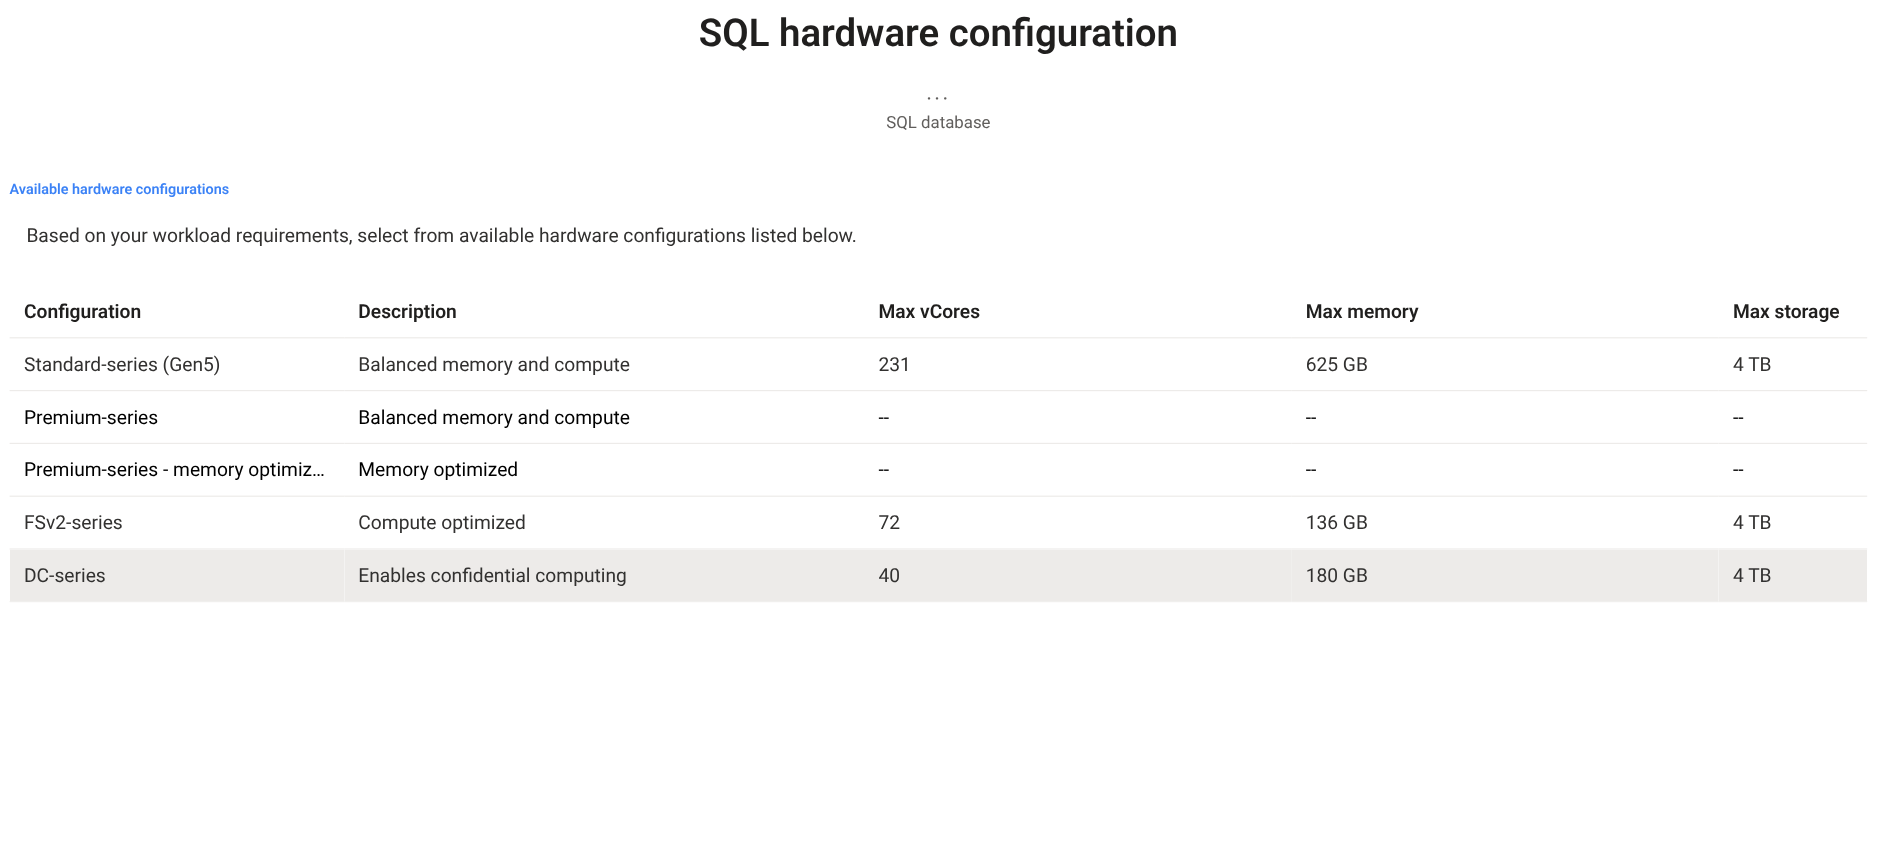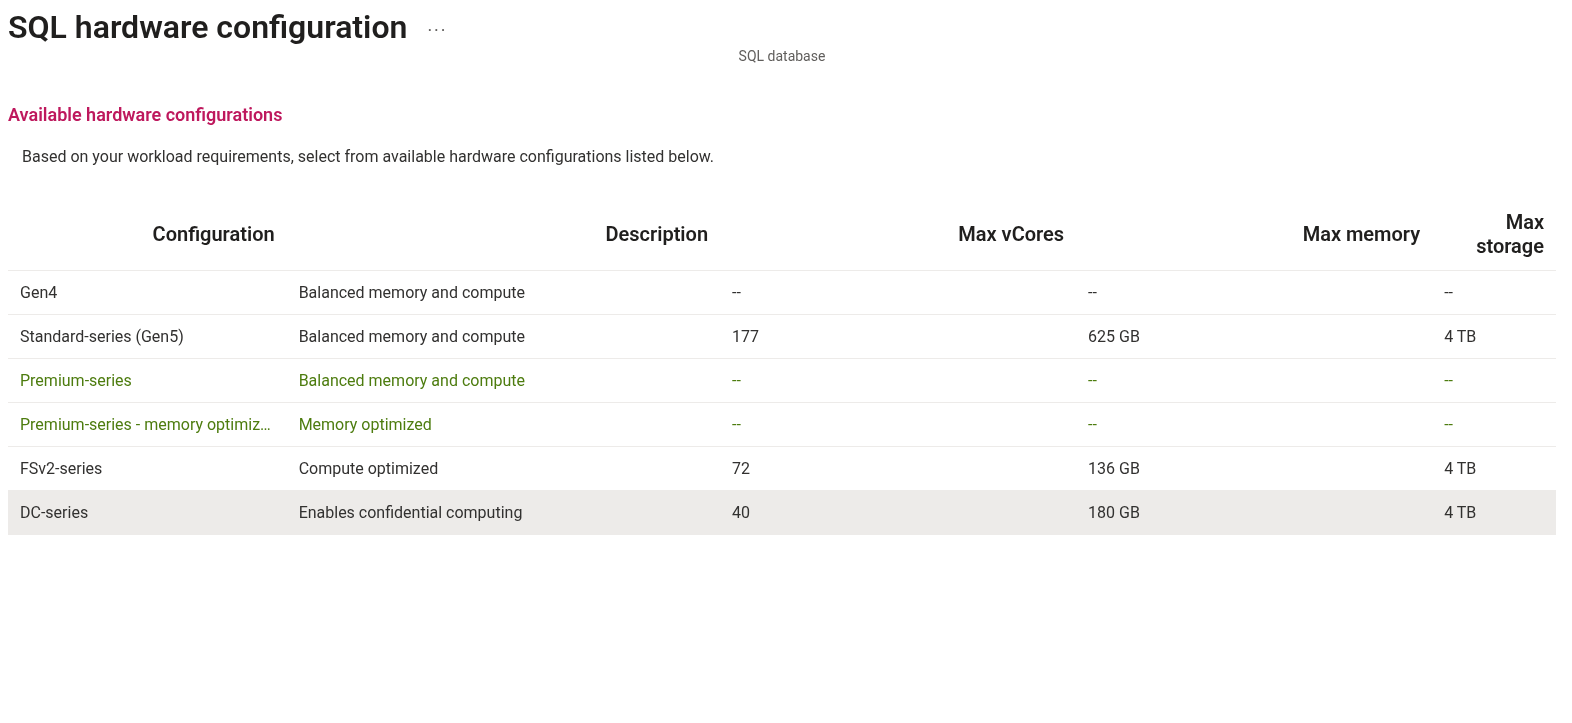--- a/index.html
+++ b/index.html
@@ -11,20 +11,21 @@
       font-family: "Segoe UI", -apple-system, BlinkMacSystemFont, Roboto, "Helvetica Neue", sans-serif;
       background: #ffffff;
       color: #323130;
       padding: 8px 16px 0 8px;
       font-size: 14px;
     }
     .header-row {
       display: flex;
       align-items: center;
       gap: 20px;
+      flex-direction: column;
     }
     .page-title {
       font-size: 32px;
       font-weight: 600;
       color: #201f1e;
       line-height: 1.2;
     }
     .more-icon {
       font-size: 18px;
       color: #605e5c;
@@ -32,59 +33,59 @@
       padding-top: 6px;
     }
     .subtitle {
       font-size: 14px;
       color: #605e5c;
       margin-top: 2px;
       margin-bottom: 40px;
       text-align: center;
     }
     .section-title {
-      font-size: 18px;
+      font-size: 12px;
       font-weight: 600;
-      color: #be185d;
+      color: #3b82f6;
       margin-bottom: 22px;
     }
     .description-text {
       font-size: 16px;
       color: #323130;
       margin-bottom: 34px;
       margin-left: 14px;
     }
     .hw-table {
       width: 100%;
       border-collapse: collapse;
       table-layout: fixed;
     }
     .hw-table th {
-      text-align: right;
-      font-size: 20px;
+      text-align: left;
+      font-size: 16px;
       font-weight: 600;
       color: #201f1e;
       padding: 10px 12px 12px 12px;
       border-bottom: 1px solid #edebe9;
     }
     .hw-table td {
       font-size: 16px;
       color: #323130;
       padding: 12px 12px;
       border-bottom: 1px solid #edebe9;
       white-space: nowrap;
       overflow: hidden;
       text-overflow: ellipsis;
       vertical-align: middle;
     }
     .hw-table tbody tr.selected td {
       background: #edebe9;
     }
     .hw-table tbody tr.disabled td {
-      color: #4d7c0f;
+      color: #000000;
     }
     .col-config { width: 18%; }
     .col-desc   { width: 28%; }
     .col-vcores { width: 23%; }
     .col-mem    { width: 23%; }
     .col-storage{ width: 8%; min-width: 110px; }
   </style>
 </head>
 <body>
 
@@ -108,31 +109,24 @@
   <thead>
     <tr>
       <th>Configuration</th>
       <th>Description</th>
       <th>Max vCores</th>
       <th>Max memory</th>
       <th>Max storage</th>
     </tr>
   </thead>
   <tbody id="hw-tbody">
-  <tr>
-        <td>Gen4</td>
-        <td>Balanced memory and compute</td>
-        <td>--</td>
-        <td>--</td>
-        <td>--</td>
-      </tr>
       <tr>
         <td>Standard-series (Gen5)</td>
         <td>Balanced memory and compute</td>
-        <td>177</td>
+        <td>231</td>
         <td>625 GB</td>
         <td>4 TB</td>
       </tr>
       <tr class="disabled">
         <td>Premium-series</td>
         <td>Balanced memory and compute</td>
         <td>--</td>
         <td>--</td>
         <td>--</td>
       </tr>

